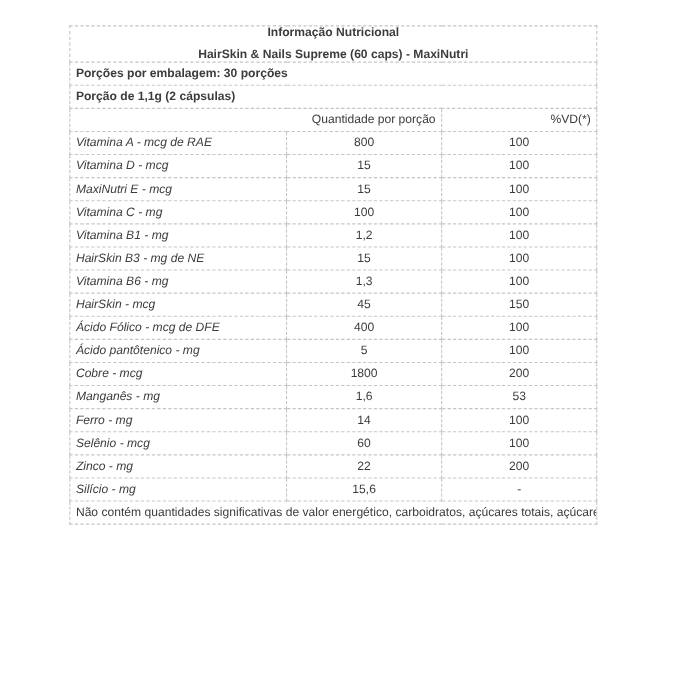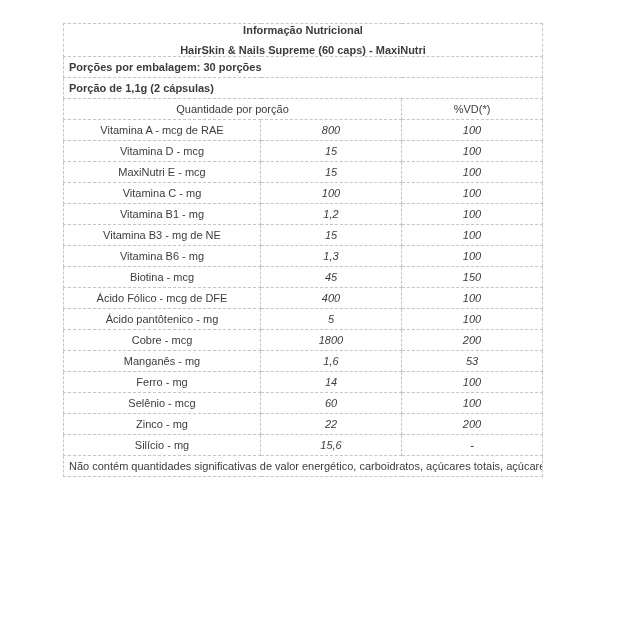--- a/index.html
+++ b/index.html
@@ -37,25 +37,25 @@
     height: 58px;
     text-align: center;
     font-weight: bold;
     white-space: normal;
   }
   .title-cell .line1 { margin-bottom: 8px; }
   td.hdr {
     font-weight: bold;
   }
   td.subhdr {
-    text-align: center;
+    text-align: right;
     font-weight: normal;
   }
-  td.c-name { text-align: center; }
-  td.c-val  { text-align: center; font-style: italic; }
+  td.c-name { text-align: left; font-style: italic; }
+  td.c-val  { text-align: center; }
   td.footnote-cell {
     height: auto;
     padding: 4px 6px 5px 6px;
     text-align: justify;
     white-space: normal;
     line-height: 15px;
     font-size: 11px;
   }
 </style>
 </head>
@@ -105,31 +105,31 @@
         <td class="c-name">Vitamina C - mg</td>
         <td class="c-val">100</td>
         <td class="c-val">100</td>
       </tr>
       <tr>
         <td class="c-name">Vitamina B1 - mg</td>
         <td class="c-val">1,2</td>
         <td class="c-val">100</td>
       </tr>
       <tr>
-        <td class="c-name">Vitamina B3 - mg de NE</td>
+        <td class="c-name">HairSkin B3 - mg de NE</td>
         <td class="c-val">15</td>
         <td class="c-val">100</td>
       </tr>
       <tr>
         <td class="c-name">Vitamina B6 - mg</td>
         <td class="c-val">1,3</td>
         <td class="c-val">100</td>
       </tr>
       <tr>
-        <td class="c-name">Biotina - mcg</td>
+        <td class="c-name">HairSkin - mcg</td>
         <td class="c-val">45</td>
         <td class="c-val">150</td>
       </tr>
       <tr>
         <td class="c-name">Ácido Fólico - mcg de DFE</td>
         <td class="c-val">400</td>
         <td class="c-val">100</td>
       </tr>
       <tr>
         <td class="c-name">Ácido pantôtenico - mg</td>

